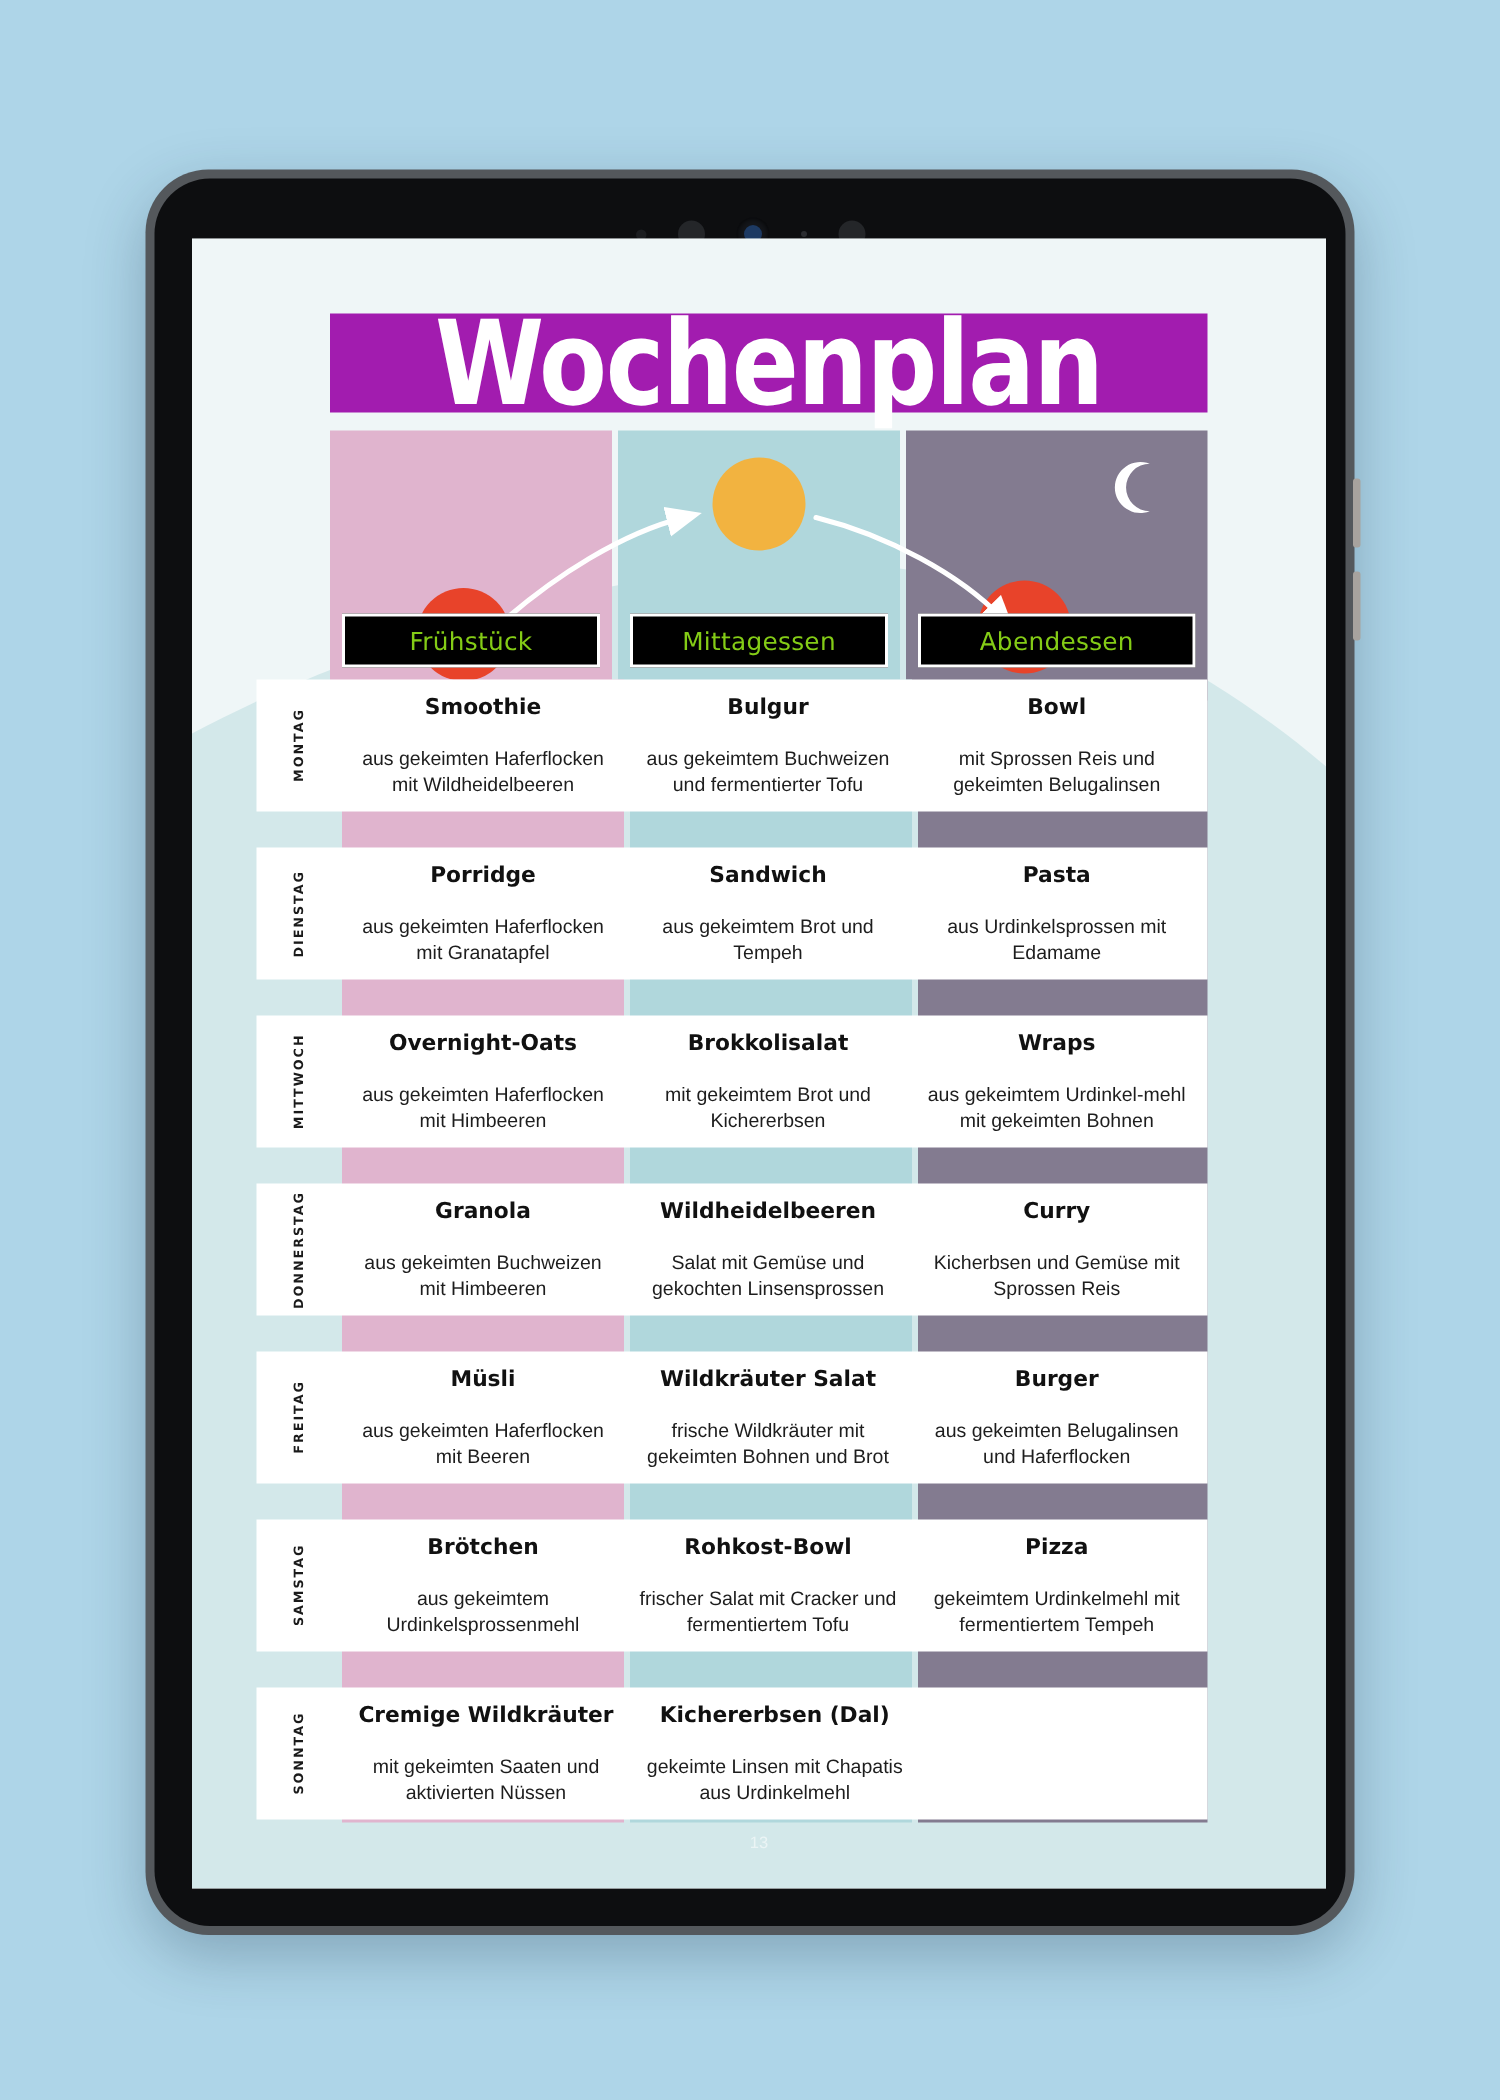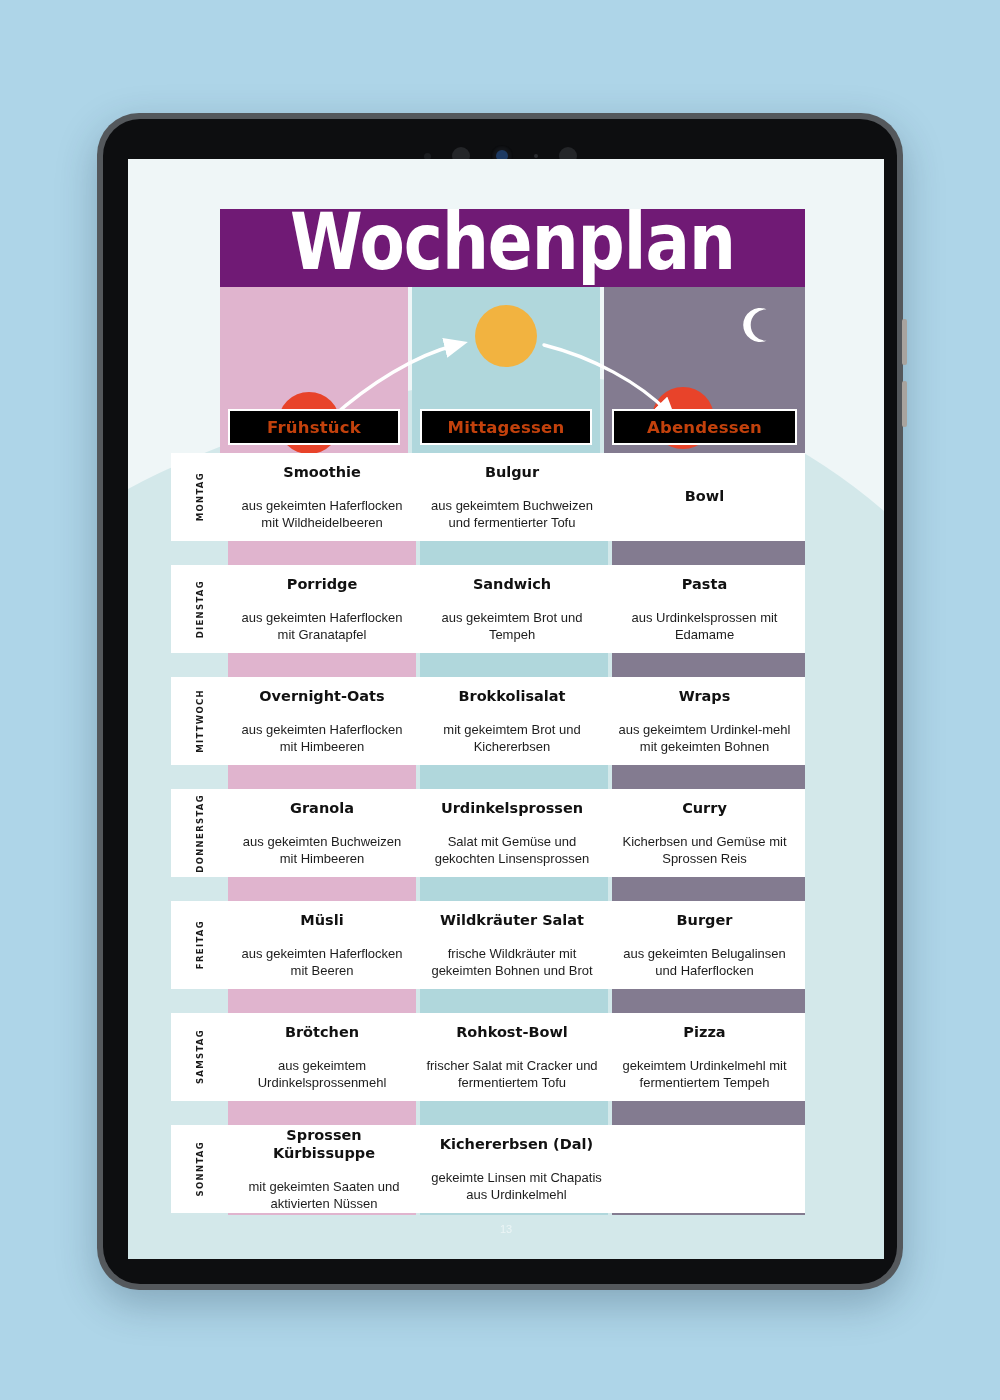--- a/index.html
+++ b/index.html
@@ -69,22 +69,22 @@
 
   
   #poster {
     position: absolute;
     left: 0; top: 0; width: 100%; height: 100%;
   }
 
   #title-bar {
     position: absolute;
     left: 92px; top: 50px;
-    width: 585px; height: 78px;
-    background: #701a75;
+    width: 585px; height: 66px;
+    background: #a21caf;
     display: flex; align-items: flex-start; justify-content: center;
   }
   #title-text {
     color: #fff;
     font-size: 66px;
     font-weight: 700;
     letter-spacing: -1px;
     line-height: 1;
     transform: scaleY(1.18) translateY(1px);
     font-family: "DejaVu Sans", sans-serif;
@@ -139,21 +139,21 @@
   .meal-head {
     position: absolute; top: 0; height: 36px;
     background: #000;
     display: flex; align-items: center; justify-content: center;
     border: 2px solid #ffffff;
   }
   #meal-head-0 { left: 8px;   width: 172px; }
   #meal-head-1 { left: 200px; width: 172px; }
   #meal-head-2 { left: 392px; width: 185px; text-align: center; }
   .meal-head span {
-    color: #c2410c; font-size: 16.5px; font-weight: 700;
+    color: #84cc16; font-size: 16.5px; font-weight: 400;
     letter-spacing: .2px;
     font-family: "DejaVu Sans", sans-serif;
   }
 
   
   #table-wrap {
     position: absolute;
     left: 43px; top: 294px;
     width: 634px; height: 762px;
   }
@@ -296,20 +296,21 @@
                 <div class="meal-cell c0">
                   <div class="meal-title">Smoothie</div>
                   <div class="meal-desc">aus gekeimten Haferflocken mit Wildheidelbeeren</div>
                 </div>
                 <div class="meal-cell c1">
                   <div class="meal-title">Bulgur</div>
                   <div class="meal-desc">aus gekeimtem Buchweizen und fermentierter Tofu</div>
                 </div>
                 <div class="meal-cell c2">
                   <div class="meal-title">Bowl</div>
+                  <div class="meal-desc">mit Sprossen Reis und gekeimten Belugalinsen</div>
                 </div>
               </div>
               <div class="row" style="top: 112px;">
                 <div class="day-label-cell">
                   <span class="day-label">DIENSTAG</span>
                 </div>
                 <div class="meal-cell c0">
                   <div class="meal-title">Porridge</div>
                   <div class="meal-desc">aus gekeimten Haferflocken mit Granatapfel</div>
                 </div>
@@ -341,21 +342,21 @@
               </div>
               <div class="row" style="top: 336px;">
                 <div class="day-label-cell">
                   <span class="day-label">DONNERSTAG</span>
                 </div>
                 <div class="meal-cell c0">
                   <div class="meal-title">Granola</div>
                   <div class="meal-desc">aus gekeimten Buchweizen mit Himbeeren</div>
                 </div>
                 <div class="meal-cell c1">
-                  <div class="meal-title">Urdinkelsprossen</div>
+                  <div class="meal-title">Wildheidelbeeren</div>
                   <div class="meal-desc">Salat mit Gemüse und gekochten Linsensprossen</div>
                 </div>
                 <div class="meal-cell c2">
                   <div class="meal-title">Curry</div>
                   <div class="meal-desc">Kicherbsen und Gemüse mit Sprossen Reis</div>
                 </div>
               </div>
               <div class="row" style="top: 448px;">
                 <div class="day-label-cell">
                   <span class="day-label">FREITAG</span>
@@ -388,21 +389,21 @@
                 <div class="meal-cell c2">
                   <div class="meal-title">Pizza</div>
                   <div class="meal-desc">gekeimtem Urdinkelmehl mit fermentiertem Tempeh</div>
                 </div>
               </div>
               <div class="row" style="top: 672px;">
                 <div class="day-label-cell">
                   <span class="day-label">SONNTAG</span>
                 </div>
                 <div class="meal-cell c1">
-                  <div class="meal-title">Sprossen Kürbissuppe</div>
+                  <div class="meal-title">Cremige Wildkräuter</div>
                   <div class="meal-desc">mit gekeimten Saaten und aktivierten Nüssen</div>
                 </div>
                 <div class="meal-cell c2">
                   <div class="meal-title">Kichererbsen (Dal)</div>
                   <div class="meal-desc">gekeimte Linsen mit Chapatis aus Urdinkelmehl</div>
                 </div>
               </div>
             </div>
         </div>
 

